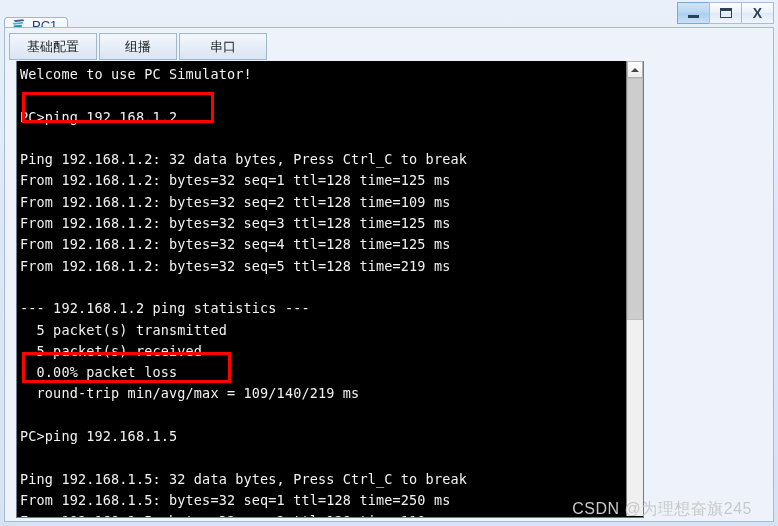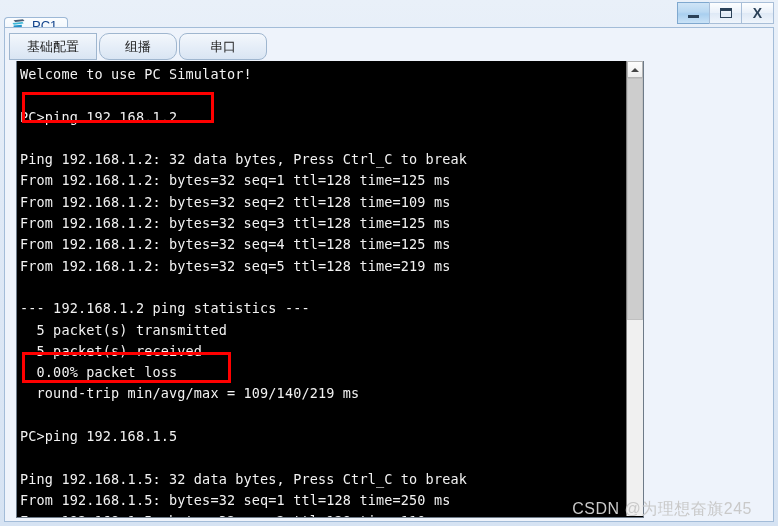--- a/index.html
+++ b/index.html
@@ -132,23 +132,23 @@
     padding: 0 10px;
   }
   .tab.selected {
     background: linear-gradient(to bottom, #ffffff 0%, #fafcfe 55%, #f2f6fb 100%);
     color: #3c4450;
     height: 28px;
     border-bottom-color: #f8fafd;
   }
   .tab[data-name="tab-basic-config"] { width: 88px; font-family: Liberation Mono, monospace; }
   .tab[data-name="tab-command-line"] { width: 88px; }
-  .tab[data-name="tab-multicast"] { width: 78px; border-radius: 10px; }
+  .tab[data-name="tab-multicast"] { width: 78px; }
   .tab[data-name="tab-udp-tool"] { width: 88px; }
-  .tab[data-name="tab-serial-port"] { width: 88px; border-radius: 8px; }
+  .tab[data-name="tab-serial-port"] { width: 88px; }
 
   
   #terminal-panel {
     position: absolute;
     left: 16px;
     top: 61px;
     width: 628px;
     height: 457px;
     background: #000000;
     border: 1px solid #6d7a88;

